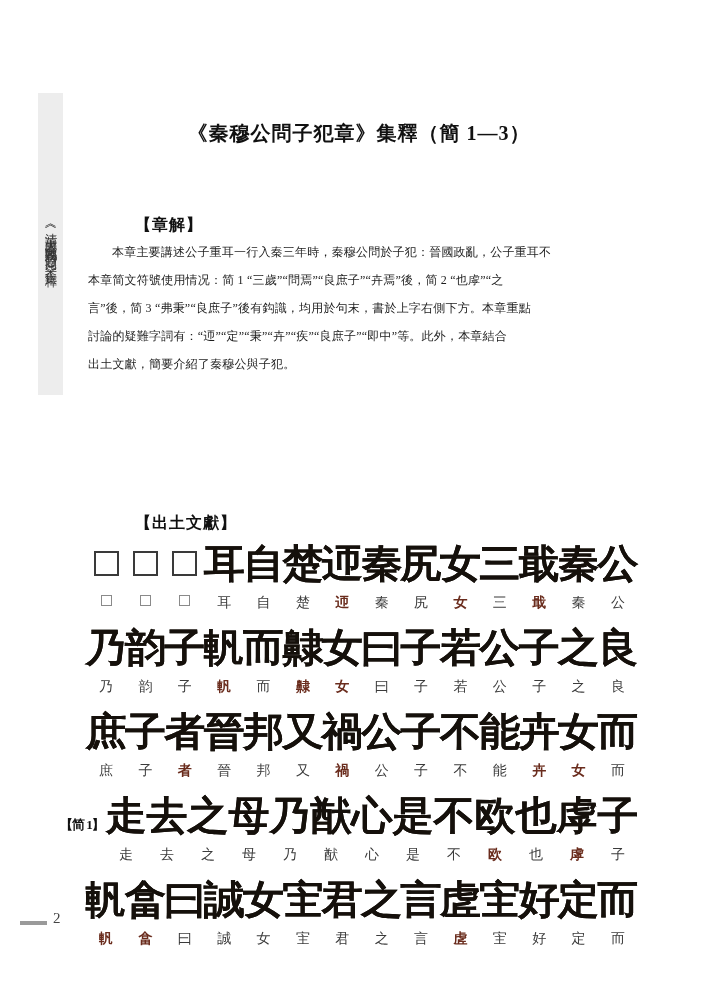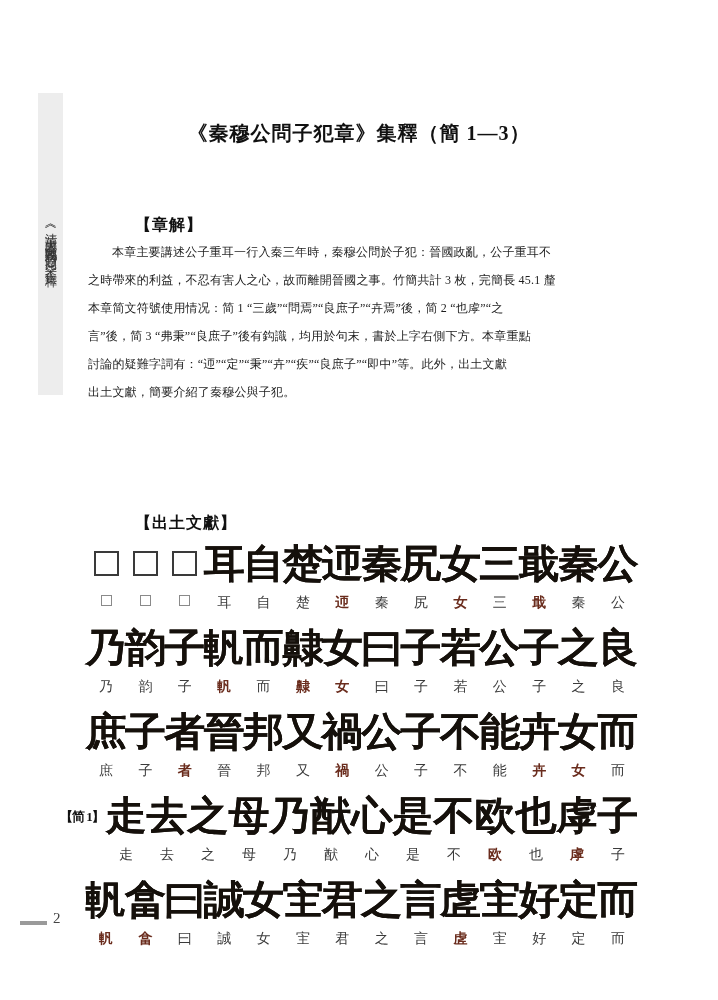--- a/index.html
+++ b/index.html
@@ -39,21 +39,21 @@
     font-size:12px;line-height:28px;color:#1d1d1d;
     text-align:justify;
   }
   .para .pline{white-space:nowrap;letter-spacing:0.2px;}
   .para .pline.first{text-indent:2em;}
   
   .rows{position:absolute;left:88px;top:540px;width:548px;}
   .trow{position:relative;display:flex;justify-content:space-between;margin-bottom:13px;}
   .trow.indented{padding-left:20px;}
   .row-label{
-    position:absolute;left:-28px;top:16px;
+    position:absolute;left:-28px;top:24px;
     font-size:13px;font-weight:bold;color:#111;white-space:nowrap;
     letter-spacing:-1px;
   }
   .cell{display:flex;flex-direction:column;align-items:center;width:36px;}
   .seal{
     height:48px;display:flex;align-items:center;justify-content:center;
     font-size:41px;font-weight:bold;color:#15100b;line-height:1;
     transform:scaleY(0.96);
     text-shadow:0 0 0.6px #15100b;
   }
@@ -85,24 +85,23 @@
   <div class="side-strip">
     <span>《清華大學藏戰國竹簡（柒）》集釋</span>
   </div>
 
   <h1 class="title">《秦穆公問子犯章》集釋（簡 1—3）</h1>
 
   <h2 class="sec-heading" id="sec1-heading">【章解】</h2>
 
   <div class="para">
     <div class="pline first">本章主要講述公子重耳一行入秦三年時，秦穆公問於子犯：晉國政亂，公子重耳不</div>
-    <div class="pline">之時帶來的利益，不忍有害人之心，故而離開晉國之事。竹簡共計 3 枚，完簡長 45.1 釐</div>
     <div class="pline">本章简文符號使用情况：简 1 “三歲”“問焉”“良庶子”“卉焉”後，简 2 “也虖”“之</div>
     <div class="pline">言”後，简 3 “弗秉”“良庶子”後有鈎識，均用於句末，書於上字右側下方。本章重點</div>
-    <div class="pline">討論的疑難字詞有：“迊”“定”“秉”“卉”“疾”“良庶子”“即中”等。此外，出土文獻</div>
+    <div class="pline">討論的疑難字詞有：“迊”“定”“秉”“卉”“疾”“良庶子”“即中”等。此外，本章結合</div>
     <div class="pline">出土文獻，簡要介紹了秦穆公與子犯。</div>
   </div>
 
   <h2 class="sec-heading" id="sec2-heading">【出土文獻】</h2>
 
   <div class="rows" id="rows">
       <div class="trow">
         <div class="cell">
           <div class="seal-box"></div>
           <div class="trans-box"></div>

